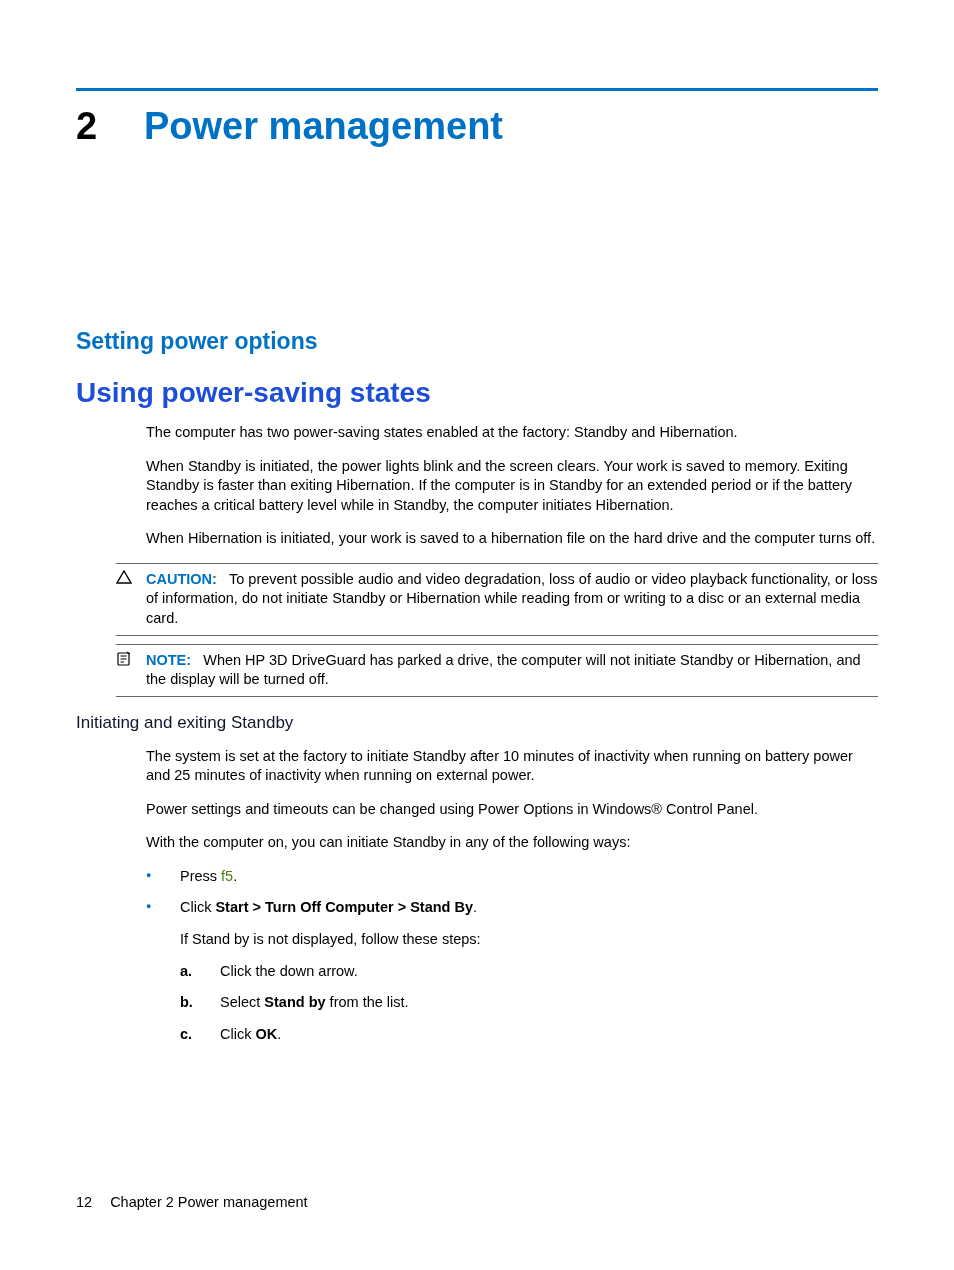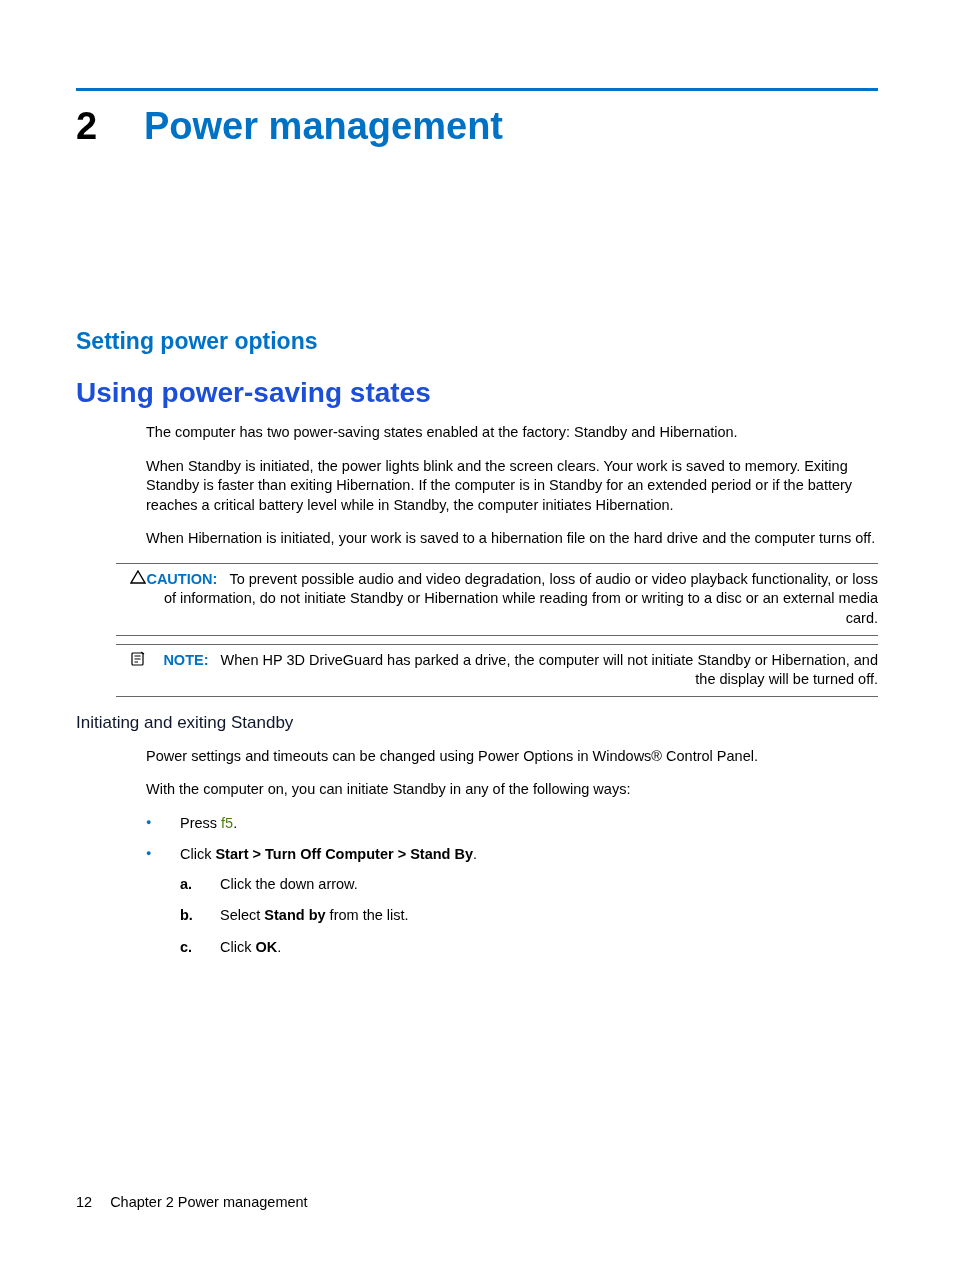--- a/index.html
+++ b/index.html
@@ -67,21 +67,20 @@
     margin-left: 40px;
     border-top: 1px solid #666;
     border-bottom: 1px solid #666;
     padding-top: 6px;
     padding-bottom: 6px;
     margin-bottom: 8px;
   }
   .callout {
     display: flex;
     align-items: flex-start;
-    text-align: right;
   }
   .callout-icon {
     width: 30px;
     flex-shrink: 0;
     font-size: 15px;
     line-height: 1.2;
   }
   .callout-body {
     flex: 1;
     font-size: 14.5px;
@@ -192,30 +191,32 @@
       </div>
       <div class="callout-body">
         <p><span class="callout-label">NOTE:</span>&nbsp;&nbsp;&nbsp;<span>When HP 3D DriveGuard has parked a drive, the computer will not initiate Standby or Hibernation, and the display will be turned off.</span></p>
       </div>
     </div>
   </div>
 
   <div class="h3">Initiating and exiting Standby</div>
 
   <div class="body-block">
+    <p class="para">The system is set at the factory to initiate Standby after 10 minutes of inactivity when running on battery power and 25 minutes of inactivity when running on external power.</p>
     <p class="para">Power settings and timeouts can be changed using Power Options in Windows® Control Panel.</p>
     <p class="para">With the computer on, you can initiate Standby in any of the following ways:</p>
   </div>
 
   <ul class="bullets">
     <li>
       <span>Press </span><span class="key-ref">f5</span><span>.</span>
     </li>
     <li>
       <span>Click </span><span class="bold">Start &gt; Turn Off Computer &gt; Stand By</span><span>.</span>
+      <p class="subpara">If Stand by is not displayed, follow these steps:</p>
       <ol class="ordered">
         <li>
           <span class="ord-label">a.</span>
           <span>Click the down arrow.</span>
         </li>
         <li>
           <span class="ord-label">b.</span>
           <span>Select </span><span class="bold">Stand by</span><span> from the list.</span>
         </li>
         <li>

